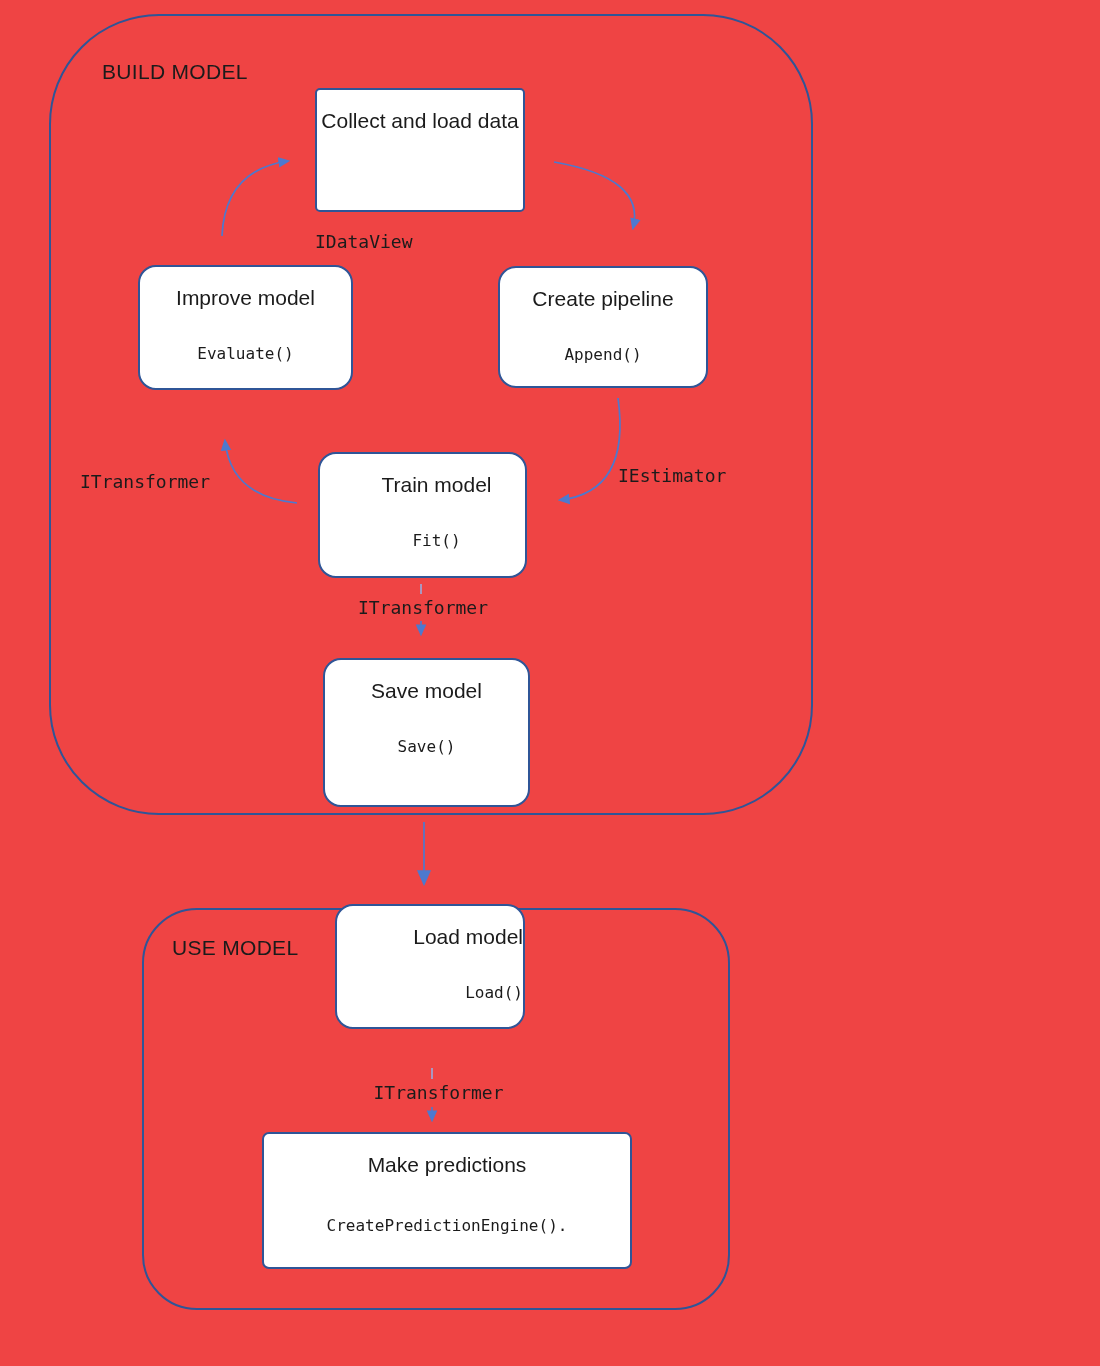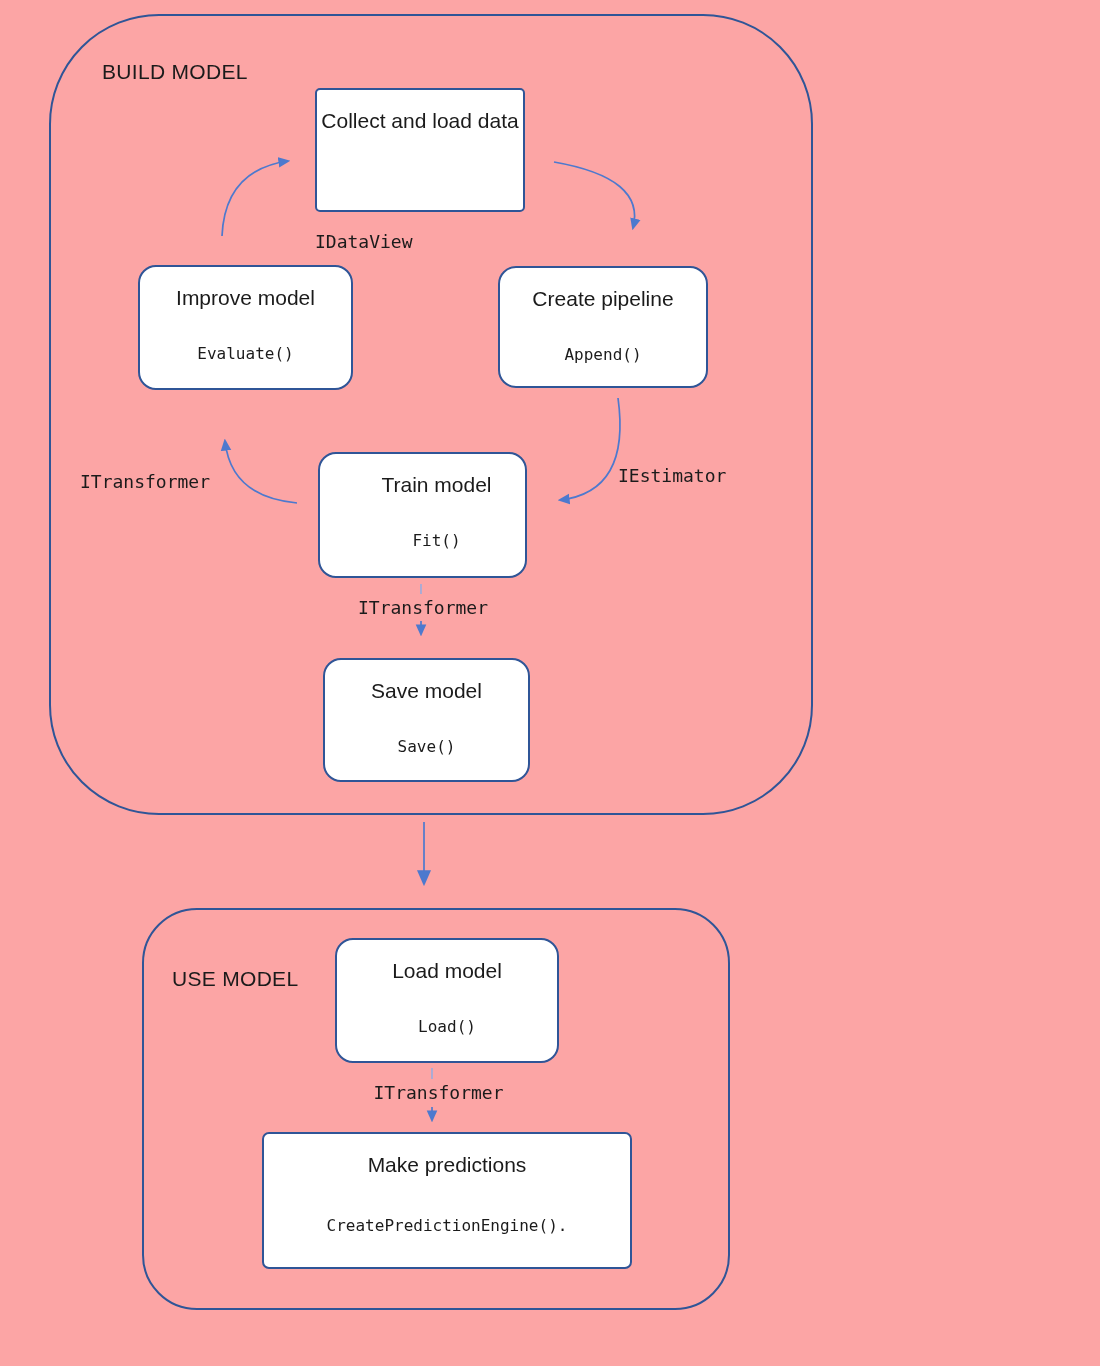--- a/index.html
+++ b/index.html
@@ -1,20 +1,20 @@
 <!DOCTYPE html>
 <html><head>
 <meta charset="utf-8">
 <style>
   html, body { margin: 0; padding: 0; background: #ffffff; }
   .canvas {
     position: relative;
     width: 1100px;
     height: 1366px;
-    background: #fca5a5;
+    background: #ef4444;
     font-family: "Liberation Sans", sans-serif;
     color: #1b1b1b;
     overflow: hidden;
   }
   .container {
     position: absolute;
     border: 2px solid #2f5597;
     background: transparent;
     box-sizing: border-box;
   }
@@ -27,21 +27,21 @@
     border-radius: 55px;
   }
   .section-label {
     position: absolute;
     font-size: 21px;
     letter-spacing: 0.3px;
     color: #1b1b1b;
     white-space: nowrap;
   }
   .label-build { left: 102px; top: 60px; }
-  .label-use   { left: 172px; top: 936px; margin-top: 31px; }
+  .label-use   { left: 172px; top: 936px; }
   .node {
     position: absolute;
     border: 2px solid #2f5597;
     border-radius: 18px;
     background: #ffffff;
     box-sizing: border-box;
     display: flex;
     flex-direction: column;
     align-items: center;
     padding-top: 17px;
@@ -56,22 +56,22 @@
     font-family: "DejaVu Sans Mono", monospace;
     font-size: 16px;
     line-height: 23px;
     color: #1b1b1b;
     margin-top: 31px;
   }
   .node.collect  { left: 315px; top: 88px;   width: 210px; height: 124px; border-radius: 5px; }
   .node.improve  { left: 138px; top: 265px;  width: 215px; height: 125px; }
   .node.pipeline { left: 498px; top: 266px;  width: 210px; height: 122px; }
   .node.train    { left: 318px; top: 452px;  width: 209px; height: 126px; padding-left: 28px; }
-  .node.save     { left: 323px; top: 658px;  width: 207px; height: 124px; }
-  .node.load     { left: 335px; top: 938px;  width: 224px; height: 125px; }
+  .node.save     { left: 323px; top: 658px;  width: 207px; height: 149px; }
+  .node.load     { left: 335px; top: 904px;  width: 190px; height: 125px; align-items: flex-end; }
   .node.predict  { left: 262px; top: 1132px; width: 370px; height: 137px; border-radius: 7px; }
   .node.predict .node-code { margin-top: 36px; }
   .float-label {
     position: absolute;
     font-family: "DejaVu Sans Mono", monospace;
     font-size: 18px;
     color: #1b1b1b;
     white-space: nowrap;
   }
   .lbl-idataview    { left: 315px; top: 231px; width: 210px; text-align: left; }

